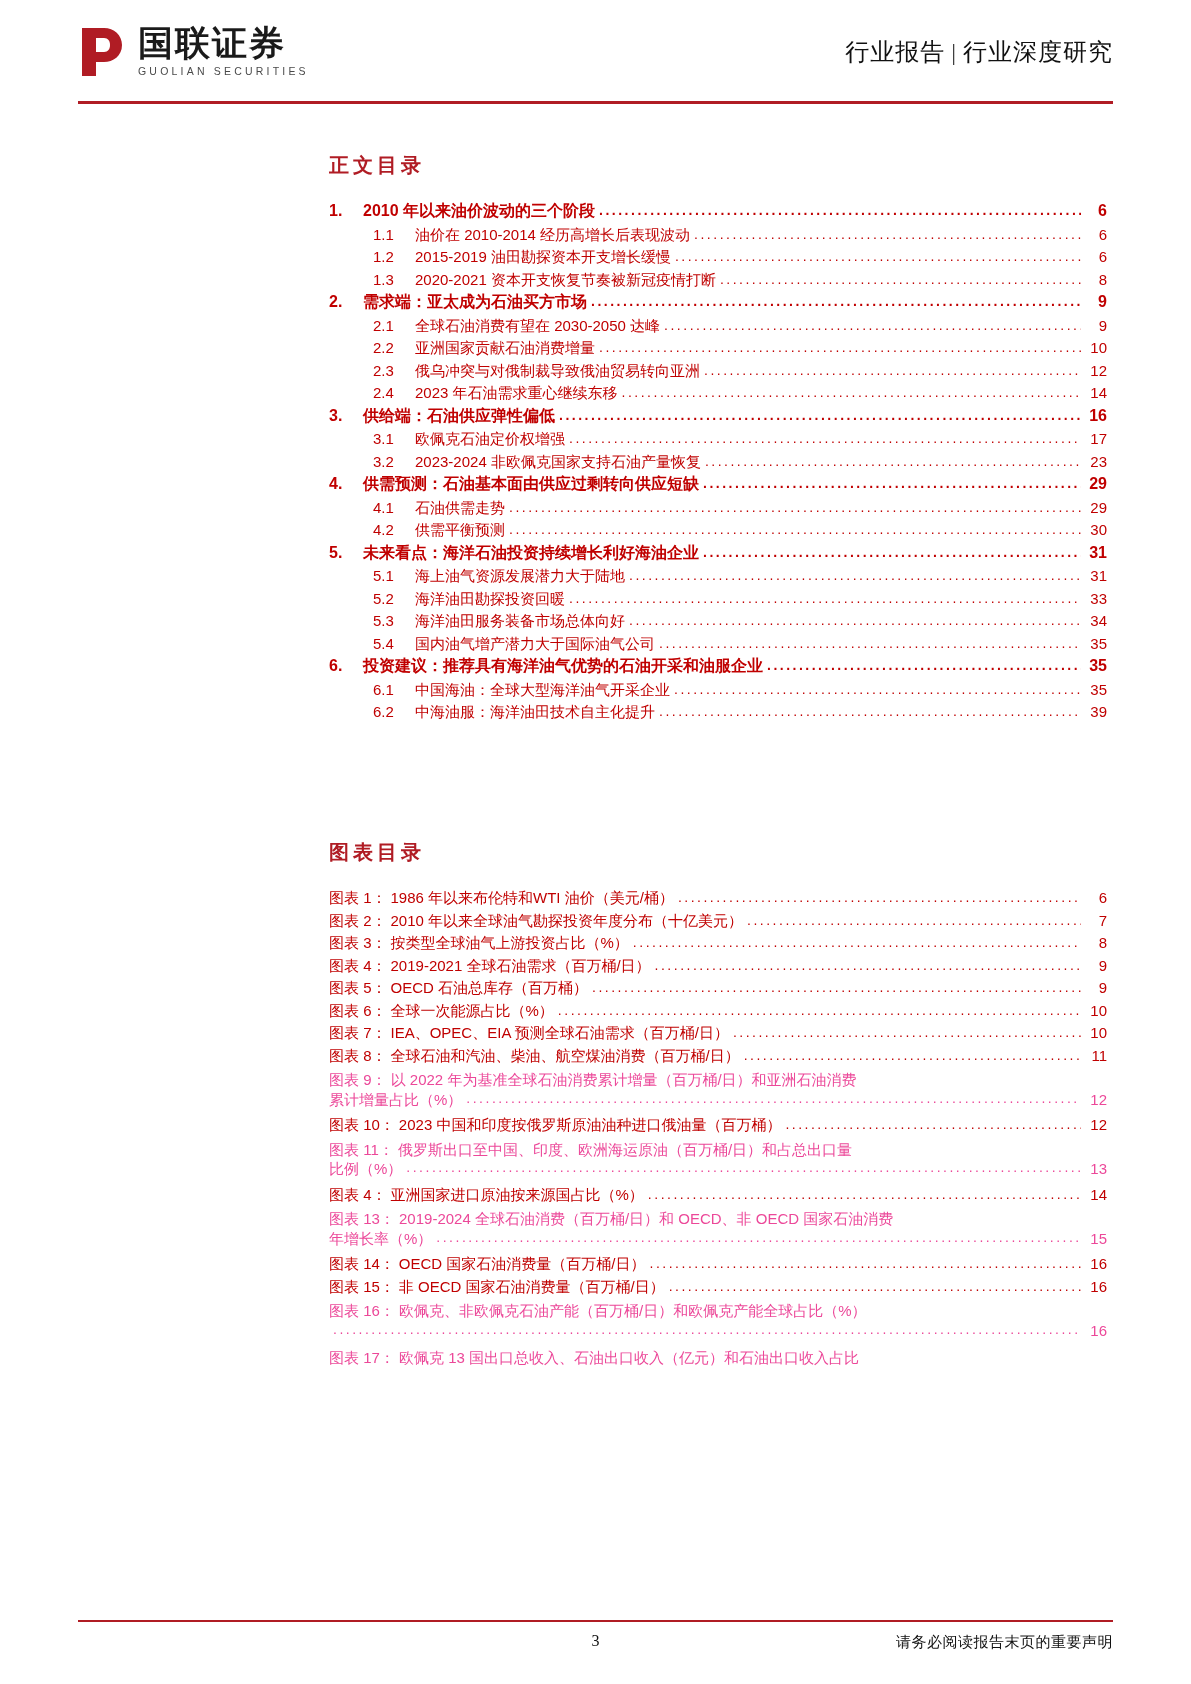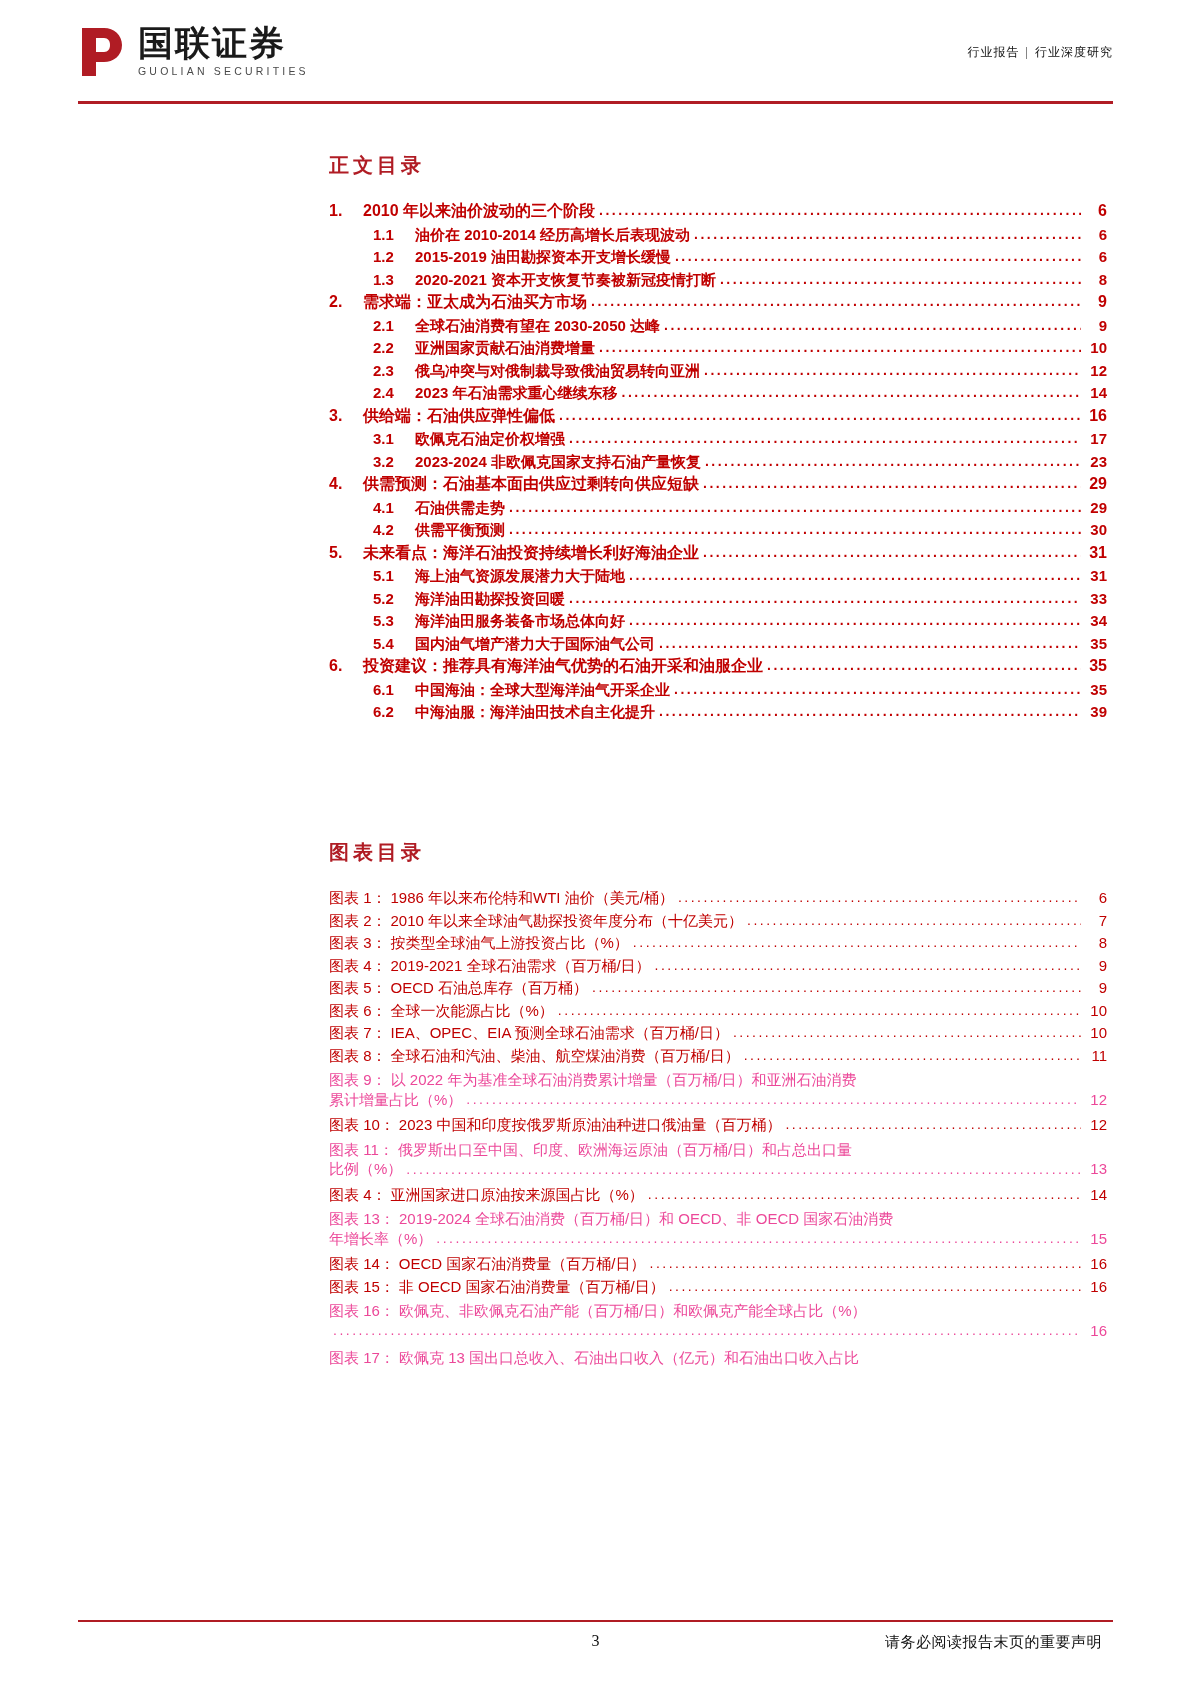--- a/index.html
+++ b/index.html
@@ -56,21 +56,21 @@
     color: #1a1a1a;
   }
   .logo-en {
     font-size: 10.5px;
     letter-spacing: 3.2px;
     color: #4a4a4a;
     margin-top: 5px;
   }
   .header-right {
     font-family: "Liberation Serif", serif;
-    font-size: 12px;
+    font-size: 24px;
     color: #111;
     letter-spacing: 1px;
     white-space: nowrap;
   }
   .header-right .sep {
     margin: 0 6px;
     color: #333;
   }
   .header-rule {
     position: absolute;
@@ -110,21 +110,21 @@
     color: #c00000;
     line-height: 1.0;
     margin-bottom: 7.5px;
     white-space: nowrap;
   }
   .toc-row.lvl1 {
     font-weight: bold;
     font-size: 16px;
   }
   .toc-row.lvl2 {
-    font-weight: bold;
+    font-weight: normal;
     padding-left: 44px;
     font-size: 15px;
   }
   .toc-row.lvl2 .num,
   .toc-row.lvl2 .label,
   .toc-row.lvl2 .dots,
   .toc-row.lvl2 .pg {
     color: #c00000;
   }
   .num {
@@ -181,21 +181,21 @@
   .fig-wrap {
     white-space: normal;
     display: block;
     font-size: 15px;
     color: #ec4899;
     line-height: 1.32;
     margin-bottom: 7.5px;
   }
   .fig-wrap .tail {
     display: flex;
-    align-items: flex-end;
+    align-items: flex-start;
     white-space: nowrap;
   }
   .fig-wrap .tail .dots { flex: 1 1 auto; }
 
   
   .footer {
     position: absolute;
     left: 78px;
     right: 78px;
     bottom: 34px;
@@ -211,21 +211,21 @@
     justify-content: center;
     position: relative;
     font-family: "Liberation Serif", serif;
   }
   .page-num {
     font-size: 16px;
     color: #111;
   }
   .footer-note {
     position: absolute;
-    right: 11px;
+    right: 0;
     bottom: -2px;
     font-size: 15px;
     color: #111;
     letter-spacing: 0.5px;
   }
 </style>
 </head>
 <body>
 
 <div class="page">

